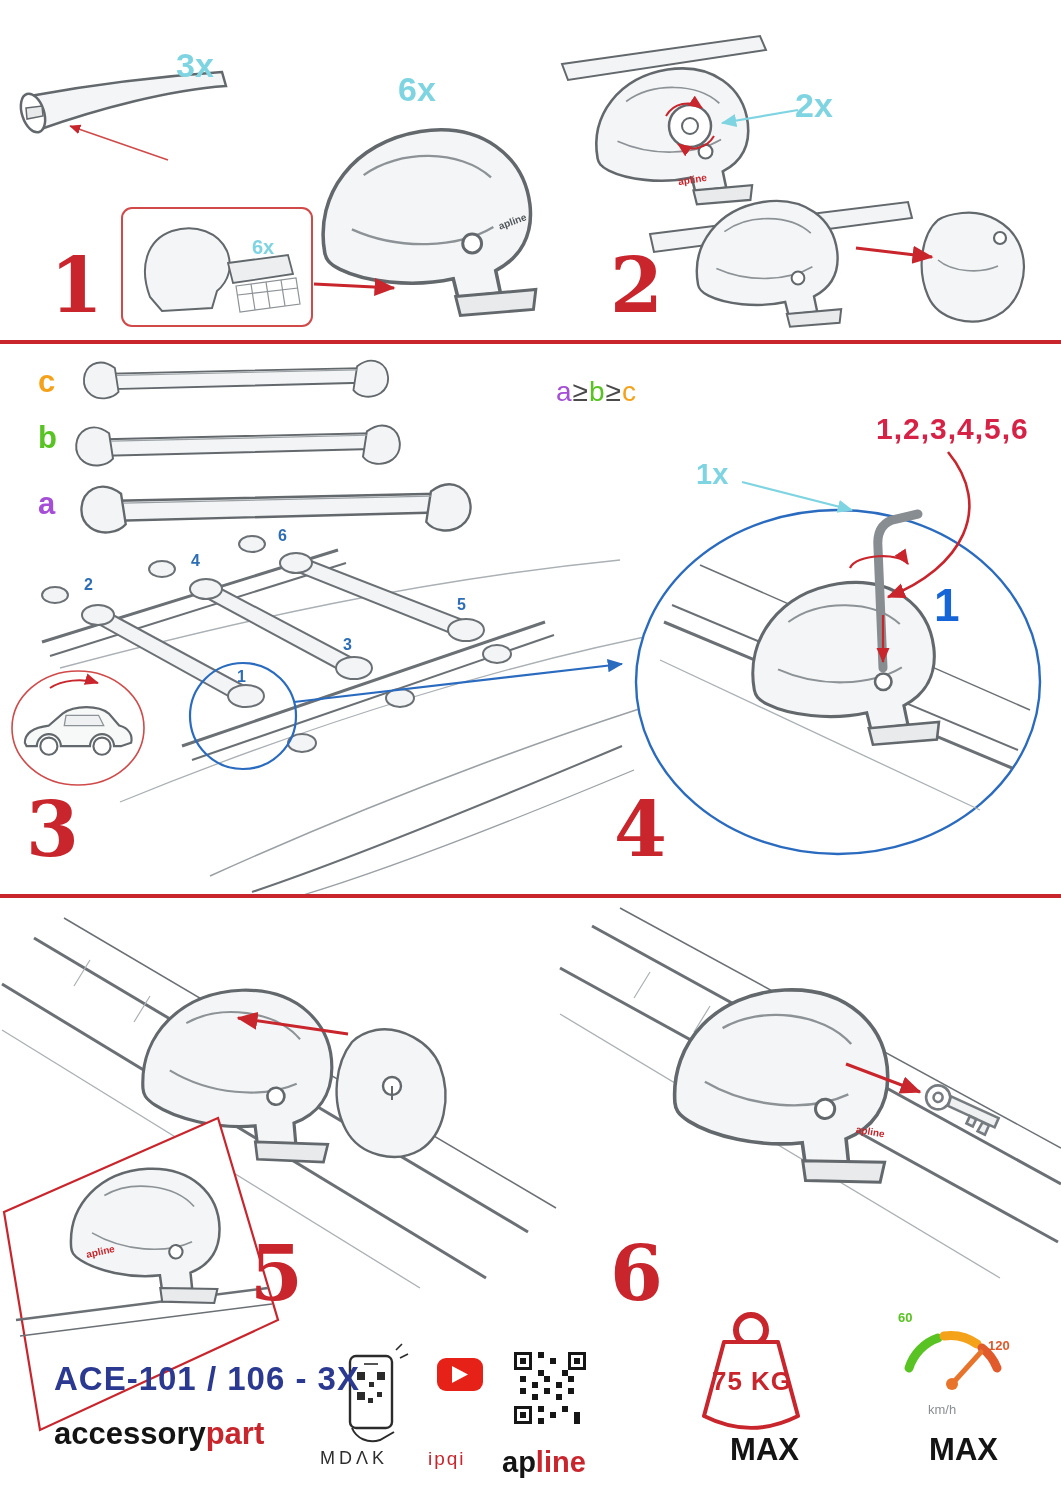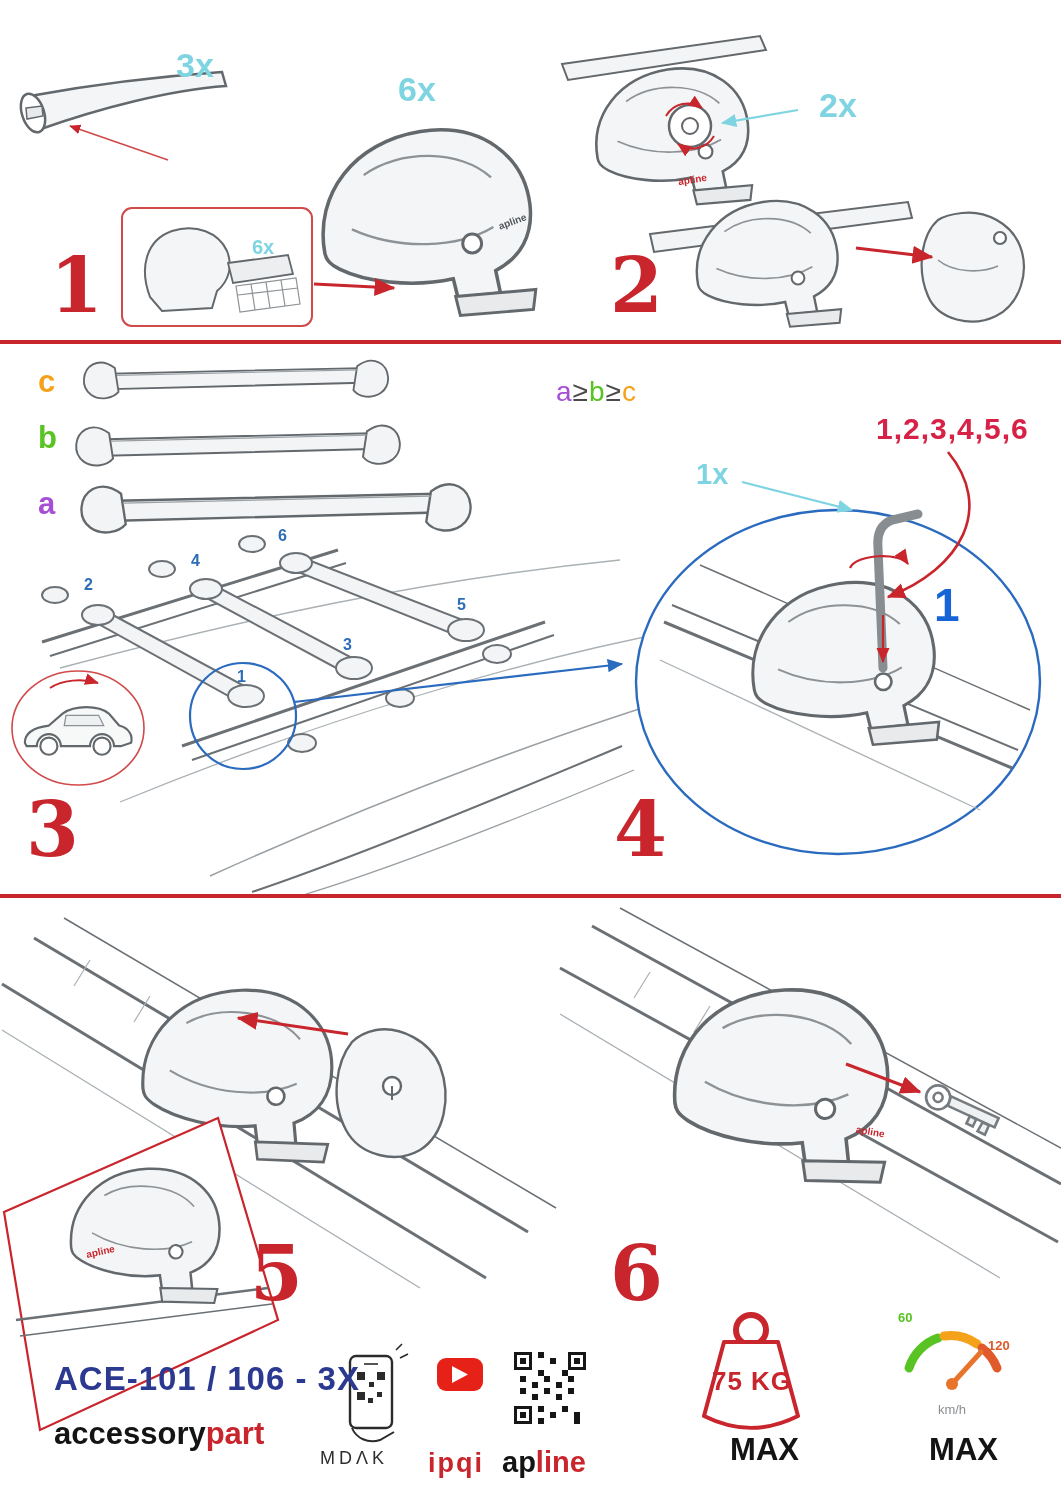--- a/index.html
+++ b/index.html
@@ -17,27 +17,27 @@
   .seq { font-size:30px; font-weight:700; color:#d62246; letter-spacing:1px; }
   .big-one { font-size:46px; font-weight:700; color:#1565d8; }
   .legend { font-size:28px; font-weight:400; letter-spacing:1px;text-align:center; }
   .legend .gte { color:#4a4a4a; }
   .draw-logo { font-size:10px; font-weight:700; color:#c9252c; }
   .draw-logo.dark { color:#50555a; }
   .model { font-size:33px; font-weight:700; color:#2b3990; letter-spacing:1px; }
   .brandline { font-size:31px; font-weight:700; color:#141414; }
   .red { color:#c9252c; }
   .mdak { font-size:18px; font-weight:400; color:#2e2e2e; letter-spacing:4px; }
-  .ipqi { font-size:27px; font-weight:700; color:#c9252c; letter-spacing:2px; }
+  .ipqi { font-size:19px; font-weight:400; color:#c9252c; letter-spacing:2px; }
   .apline { font-size:29px; font-weight:700; color:#141414; }
   .maxlabel { font-size:31px; font-weight:700; color:#141414; text-align:right; }
   .kg { font-size:26px; font-weight:700; color:#c9252c; text-align:center; letter-spacing:1px; }
   .gauge-num { font-size:13px; font-weight:700; }
   .g-low { color:#58c322; } .g-high { color:#e05a2b; }
-  .kmh { font-size:13px; color:#8a8f93; text-align:center; }
+  .kmh { font-size:13px; color:#8a8f93; }
 </style>
 </head>
 <body>
 
 <div id="page">
 
   <svg id="art" width="1061" height="1500" viewBox="0 0 1061 1500">
     <defs>
       <marker id="arr-red" markerWidth="9" markerHeight="8" refX="6.5" refY="3" orient="auto">
         <path d="M0,0 L7,3 L0,6 Z" fill="#c9252c"></path>
@@ -275,21 +275,21 @@
       <line x1="952" y1="1364" x2="981" y2="1332" stroke="#e8742c" stroke-width="5"></line>
       <circle cx="952" cy="1364" r="6" fill="#e8742c" stroke="none"></circle>
     </g>
   </svg>
 
   <span class="t qty" style="left:176px; top:26px;">3x</span>
   <span class="t qty" style="left:398px; top:50px;">6x</span>
   <span class="t qty-sm" style="left:252px; top:216px;">6x</span>
   <span class="t stepnum" style="left:50px; top:228px;">1</span>
 
-  <span class="t qty" style="left:819px; top:66px;">2x</span>
+  <span class="t qty" style="left:795px; top:66px;">2x</span>
   <span class="t stepnum" style="left:610px; top:228px;">2</span>
 
   <span class="t sizeletter size-c" style="left:38px; top:344px;">c</span>
   <span class="t sizeletter size-b" style="left:38px; top:400px;">b</span>
   <span class="t sizeletter size-a" style="left:38px; top:466px;">a</span>
 
   <span class="t legend" style="left:556px; top:356px;"><span class="size-a">a</span><span class="gte">≥</span><span class="size-b">b</span><span class="gte">≥</span><span class="size-c">c</span></span>
 
   <span class="t seq" style="left:876px; top:392px;">1,2,3,4,5,6</span>
   <span class="t qty" style="left:696px; top:438px; font-size:29px;">1x</span>

